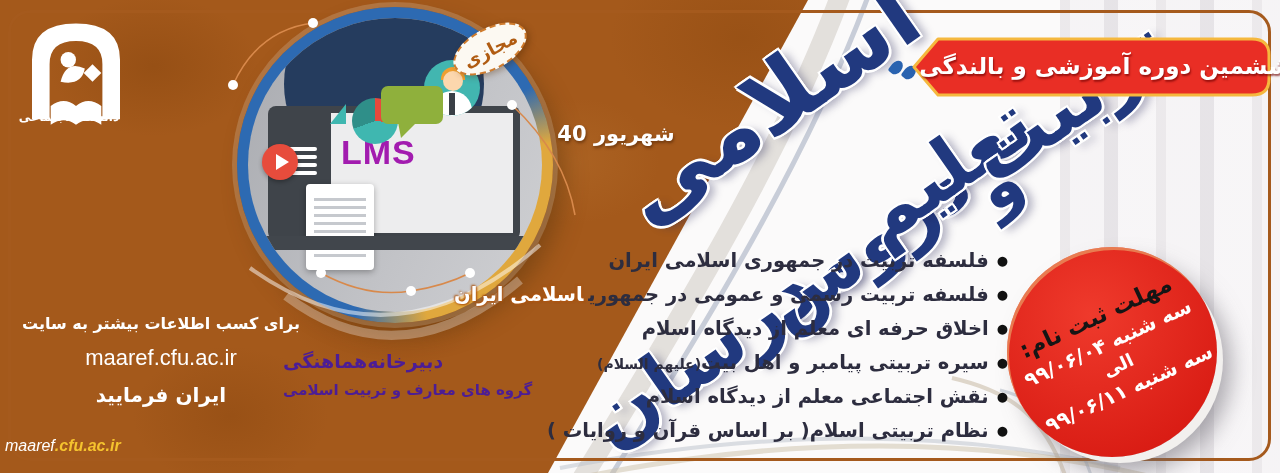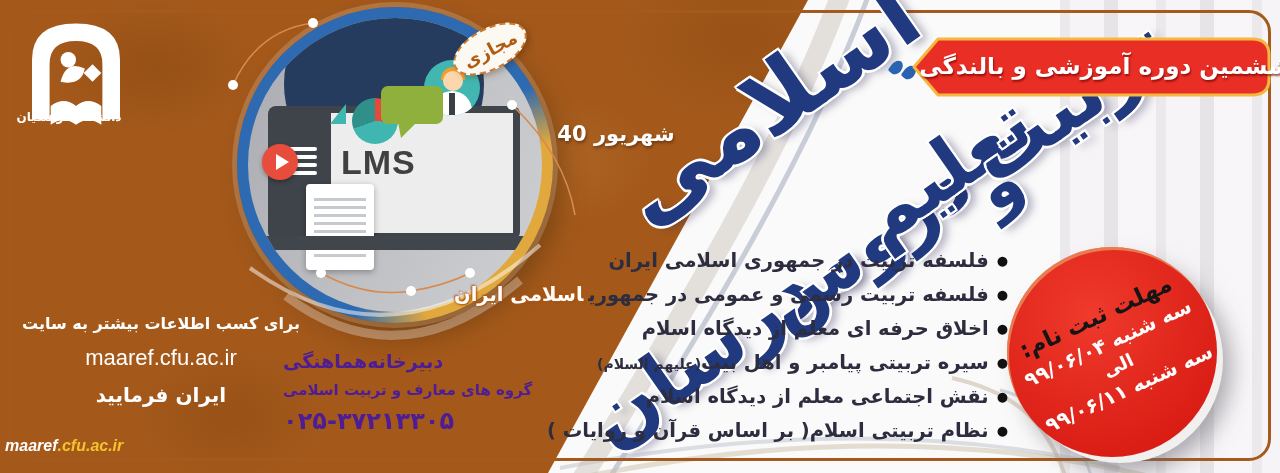--- a/index.html
+++ b/index.html
@@ -39,21 +39,21 @@
   .lms-wrap { left:237px; top:7px; width:316px; height:316px; z-index:6; border-radius:50%;
     background:conic-gradient(#2d6ab2 0 60deg, #e0a83d 82deg 168deg, #2d6ab2 195deg 360deg);
     box-shadow:0 0 0 5px rgba(252,248,240,.18), 10px 12px 24px rgba(70,45,10,.4); }
   .lms-inner { left:11px; top:11px; width:294px; height:294px; border-radius:50%; overflow:hidden;
     background:linear-gradient(115deg,#a9abb0 0%,#c2c3c7 60%,#cfd0d3 100%); }
   .navy-blob { left:36px; top:-34px; width:200px; height:200px; border-radius:50%; background:#253c5e; }
   .screen-outer { left:20px; top:88px; width:252px; height:134px; background:#3f444a; border-radius:8px; padding:7px; }
   .screen-inner { position:relative; width:100%; height:100%; background:#ededee; overflow:hidden; }
   .screen-sidebar { left:0; top:0; width:56px; height:100%; background:#3f444a; }
   .menu-bar { left:12px; width:30px; height:4px; background:#fff; border-radius:2px; }
-  .lms-label { left:66px; top:30px; font-size:34px; font-weight:bold; color:#404040; letter-spacing:1px;
+  .lms-label { left:66px; top:20px; font-size:34px; font-weight:bold; color:#a21caf; letter-spacing:1px;
     font-family:"Liberation Sans", sans-serif; }
   .avatar { left:176px; top:42px; width:56px; height:56px; border-radius:50%; background:#42b6b0; overflow:hidden; }
   .avatar-hair { left:17px; top:7px; width:24px; height:13px; border-radius:12px 12px 0 0; background:#ef9f30; }
   .avatar-head { left:19px; top:11px; width:20px; height:20px; border-radius:50%; background:#fcd7ad; }
   .avatar-body { left:8px; top:31px; width:40px; height:26px; border-radius:20px 20px 0 0; background:#fff; }
   .avatar-tie  { left:25px; top:33px; width:6px; height:22px; background:#3a3f46; }
   .pie { left:104px; top:80px; width:46px; height:46px; border-radius:50%;
     background:conic-gradient(#e8483c 0 95deg, #3fb7b0 95deg 250deg, #2f8f89 250deg 360deg); }
   .pie-tri { left:82px; top:86px; width:0; height:0; border-left:16px solid transparent; border-bottom:20px solid #3fb7b0; }
   .bubble { left:133px; top:68px; width:62px; height:38px; background:#8fb03c; border-radius:7px; }
@@ -135,21 +135,21 @@
 
   
   .secr { left:283px; top:350px; width:272px; z-index:10; direction:rtl; text-align:left; color:#4c1d95; }
   .secr-line1 { font-size:19px; font-weight:bold; }
   .secr-line2 { font-size:15px; font-weight:bold; margin-top:9px; }
   .secr-phone { font-size:24px; font-weight:bold; margin-top:8px; letter-spacing:2px; }
 
   
   .watermark { left:5px; top:437px; z-index:11; font-style:italic;
     font-family:"Liberation Sans", sans-serif; font-size:16px; white-space:nowrap; }
-  .wm-bold { color:#fff; font-weight:bold; }
+  .wm-bold { color:#fff; font-weight:normal; }
   .wm-rest { color:#f5c32e; font-weight:bold; }
 </style>
 </head>
 <body>
 
 <div class="abs stripes"></div>
 <div class="abs brown-bg"></div>
 
 <svg class="abs swoosh-svg" viewBox="0 0 1280 473">
   <path d="M 846 -20 C 790 140, 680 320, 575 490" stroke="#ccc5bd" stroke-width="20" fill="none" opacity="0.5"></path>
@@ -164,21 +164,21 @@
 
 <div class="abs logo">
   <svg width="112" height="110" viewBox="0 0 100 100">
     <path d="M10 92 V38 Q10 5 50 5 Q90 5 90 38 V92 H74 V42 Q74 21 50 21 Q26 21 26 42 V92 Z" fill="#ffffff"></path>
     <path d="M36 58 q5 -20 22 -12 q-3 16 -22 12 Z" fill="#ffffff"></path>
     <circle cx="43" cy="38" r="7" fill="#ffffff"></circle>
     <path d="M57 50 l8 -8 l8 8 l-8 8 Z" fill="#ffffff"></path>
     <path d="M27 80 Q39 71 50 80 Q61 71 73 80 V97 Q61 89 50 97 Q39 89 27 97 Z" fill="#ffffff"></path>
   </svg>
 </div>
-<div class="abs logo-text">دانشگاه فرهنگیان</div>
+<div class="abs logo-text">دانشگاه اجتماعی</div>
 
 <div class="abs lms-wrap">
   <div class="abs lms-inner">
     <div class="abs navy-blob"></div>
     <div class="abs screen-outer">
       <div class="screen-inner">
         <div class="abs screen-sidebar"></div>
         <div class="abs menu-bar" style="top:34px"></div>
         <div class="abs menu-bar" style="top:42px"></div>
         <div class="abs menu-bar" style="top:50px"></div>
@@ -268,18 +268,17 @@
 
 <div class="abs info">
   <div class="info-line1">برای کسب اطلاعات بیشتر به سایت</div>
   <div class="info-site">maaref.cfu.ac.ir</div>
   <div class="info-line2">ایران فرمایید</div>
 </div>
 
 <div class="abs secr">
   <div class="secr-line1">دبیرخانه‌هماهنگی</div>
   <div class="secr-line2">گروه های معارف و تربیت اسلامی</div>
-  <div class="secr-phone ltr">۰۲۵-۳۷۲۱۳۳۰۵</div>
 </div>
 
 <div class="abs watermark">
   <span class="wm-bold">maaref</span><span class="wm-rest">.cfu.ac.ir</span>
 </div>
 
 </body></html>

